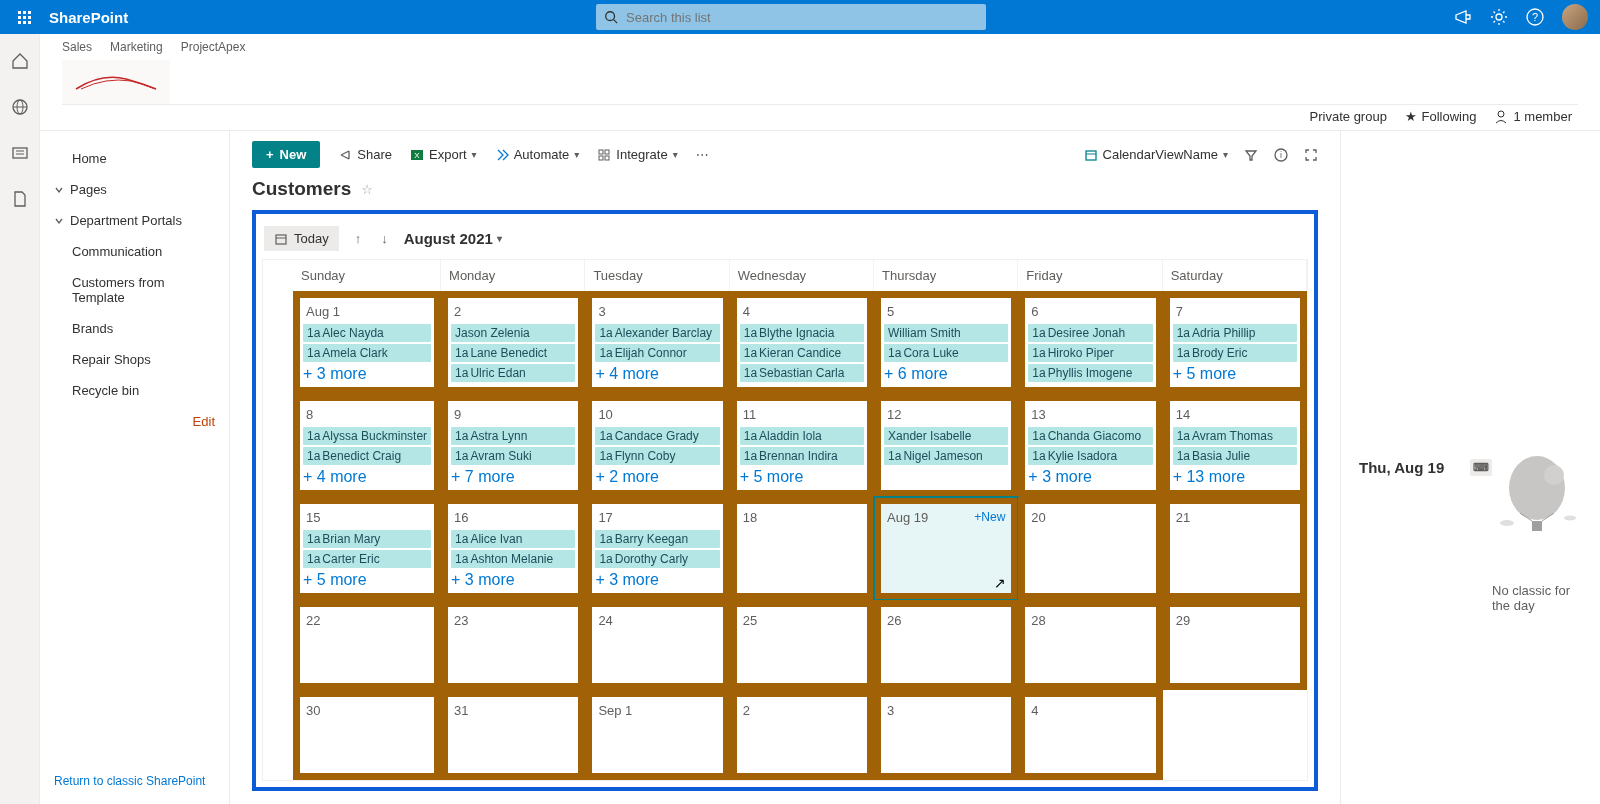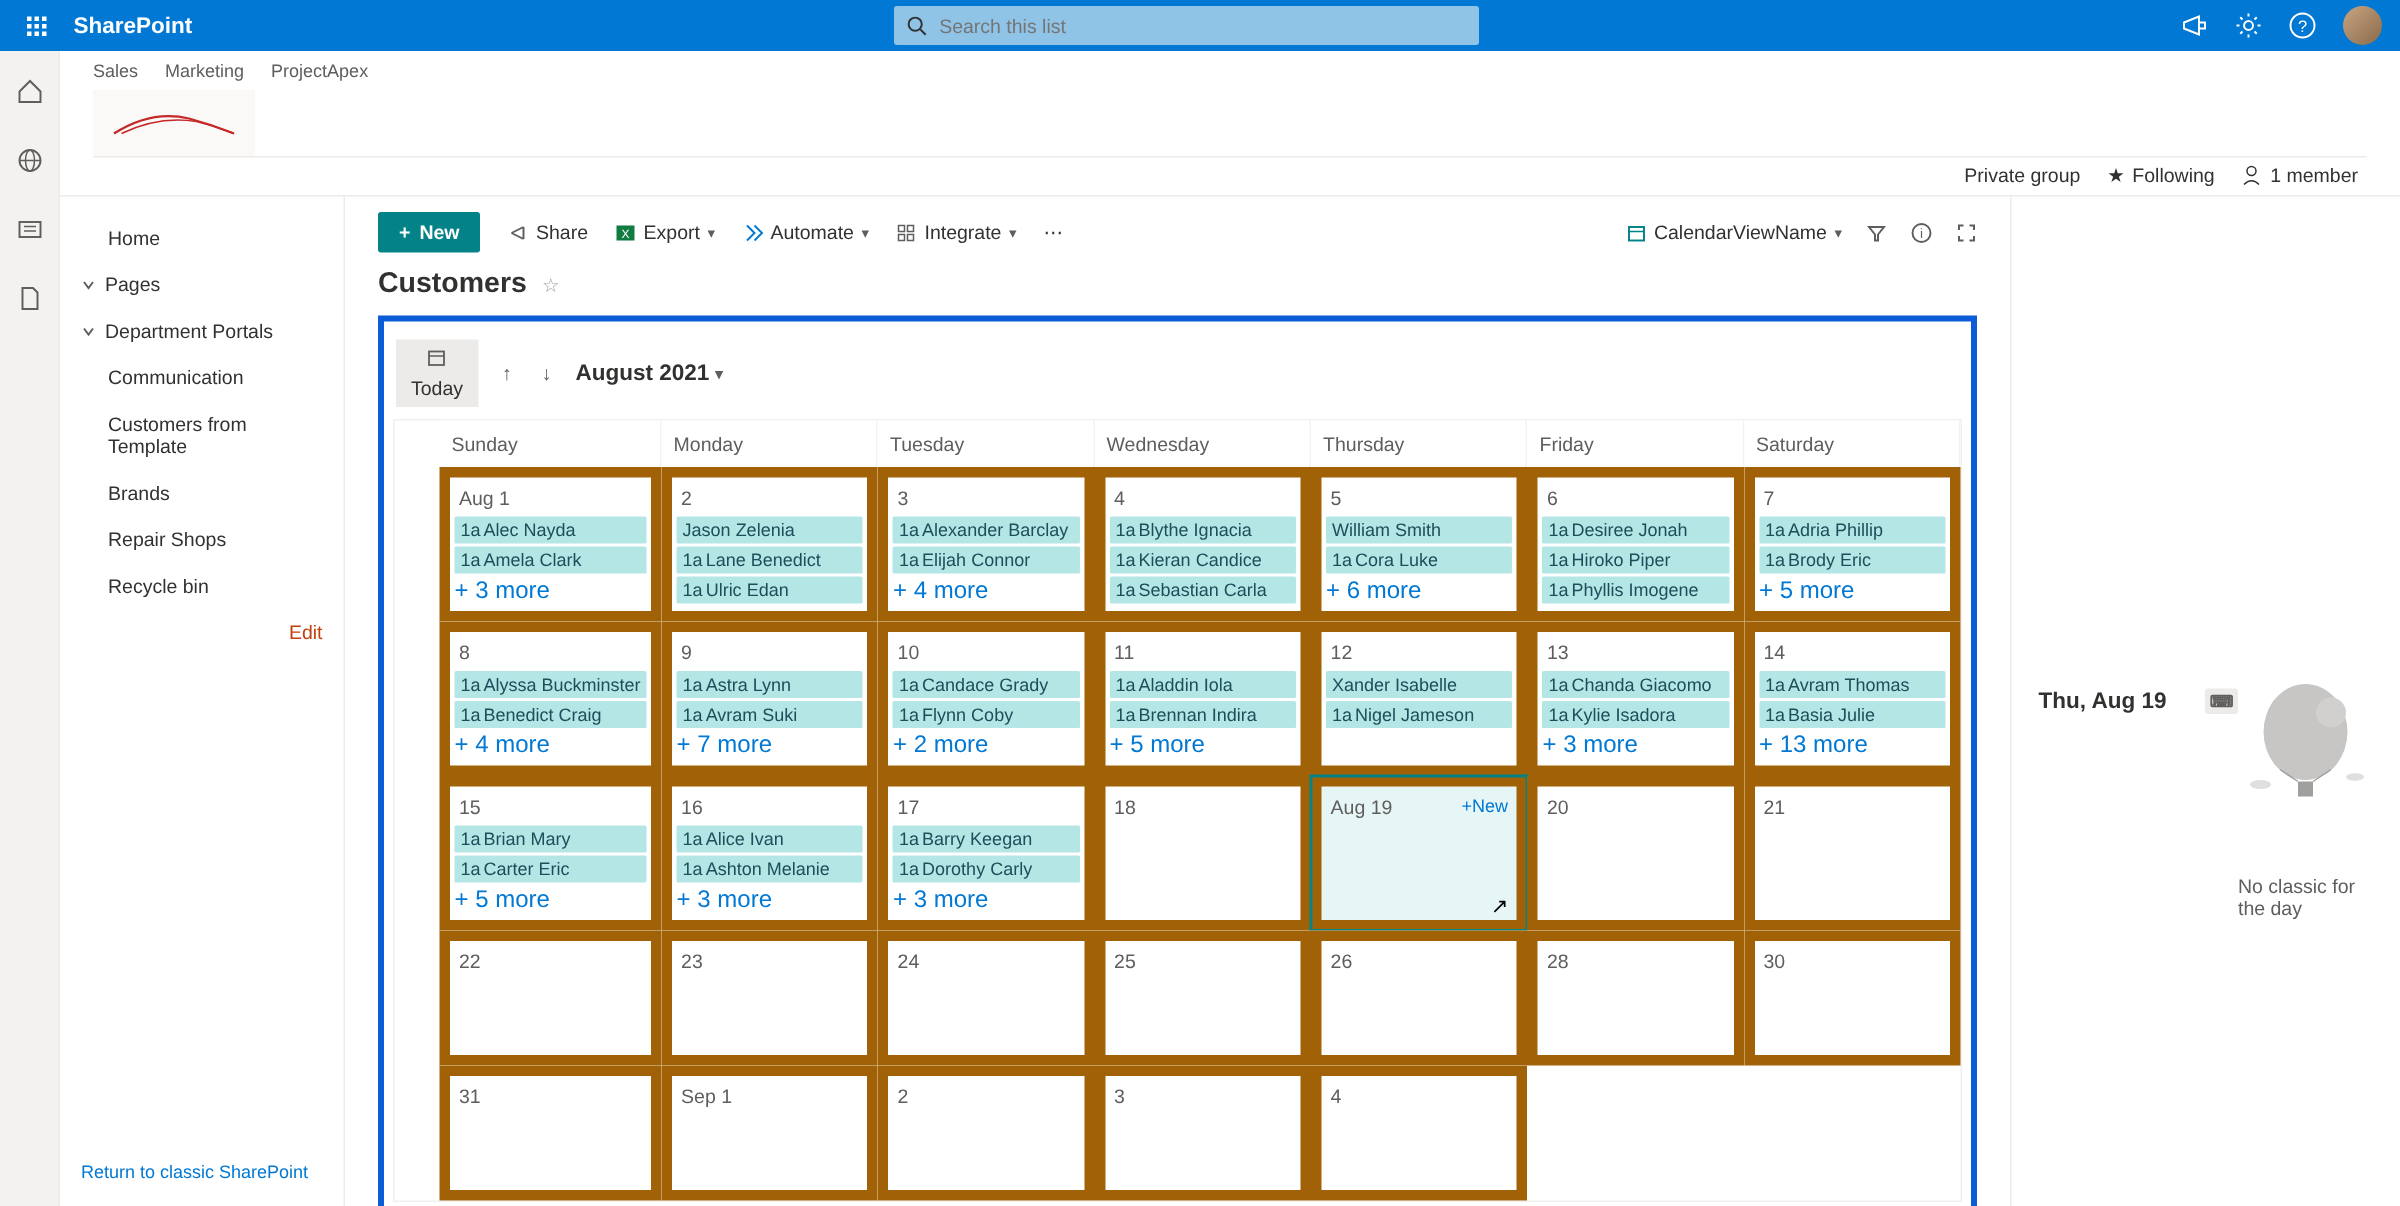--- a/index.html
+++ b/index.html
@@ -51,21 +51,21 @@
 .tb-right { margin-left: auto; display: flex; align-items: center; gap: 16px; }
 .chev-d { font-size: 10px; color: #605e5c; }
 
 .list-title-row { padding: 0 22px 10px 22px; display: flex; align-items: center; gap: 10px; }
 .list-title { font-size: 19px; font-weight: 600; }
 .star-outline { color: #a19f9d; cursor: pointer; }
 
 .calendar-wrap { margin: 0 22px; border: 4px solid #0b5cd6; background: #fff; padding: 6px 6px 6px 6px; }
 
 .cal-toolbar { display: flex; align-items: center; gap: 12px; padding: 6px 2px 8px 2px; }
-.today-btn { background: #edebe9; padding: 5px 10px; display: flex; align-items: center; gap: 6px; cursor: pointer; font-size: 13px; flex-direction: column; }
+.today-btn { background: #edebe9; padding: 5px 10px; display: flex; align-items: flex-end; gap: 6px; cursor: pointer; font-size: 13px; }
 .nav-arrow { cursor: pointer; color: #605e5c; padding: 4px; }
 .month-name { font-weight: 600; font-size: 15px; display: flex; align-items: center; gap: 4px; cursor: pointer; }
 
 .cal-grid { display: grid; grid-template-columns: repeat(7, 1fr); border: 1px solid #f0f0f0; padding-left: 30px; }
 .dow { padding: 8px 8px; font-size: 13px; color: #605e5c; background: #fff; border-right: 1px solid #f2f2f2; }
 .cell { border: 7px solid #a16207; min-height: 90px; padding: 4px 3px; display: flex; flex-direction: column; gap: 2px; position: relative; background: #fff; }
 .cell .dnum { font-size: 13px; color: #605e5c; padding: 2px 3px 3px 3px; }
 .cell.today { background: #e6f5f5; outline: 2px solid #038387; outline-offset: -1px; }
 .cell.today .dnum { display: flex; justify-content: space-between; }
 .cell.today .newlink { color: #0078d4; font-size: 12px; cursor: pointer; }
@@ -446,20 +446,23 @@
                 <div class="cell">
                   <div class="dnum">25</div>
                 </div>
                 <div class="cell">
                   <div class="dnum">26</div>
                 </div>
                 <div class="cell">
                   <div class="dnum">28</div>
                 </div>
                 <div class="cell">
+                  <div class="dnum">29</div>
+                </div>
+                <div class="cell">
                   <div class="dnum">30</div>
                 </div>
                 <div class="cell">
                   <div class="dnum">31</div>
                 </div>
                 <div class="cell">
                   <div class="dnum">Sep 1</div>
                 </div>
                 <div class="cell">
                   <div class="dnum">2</div>

